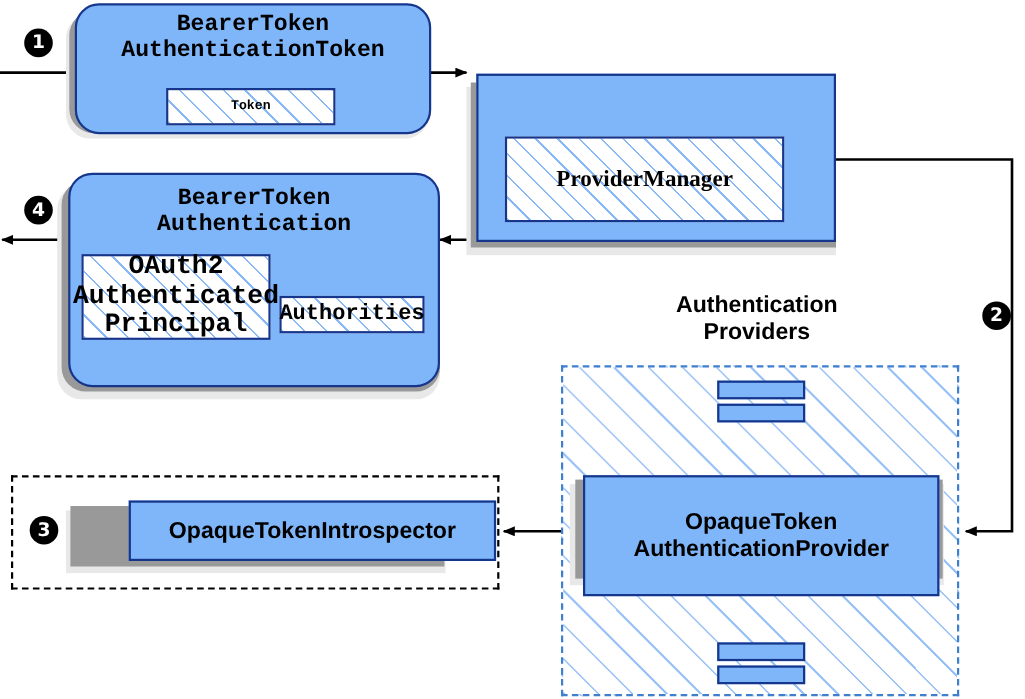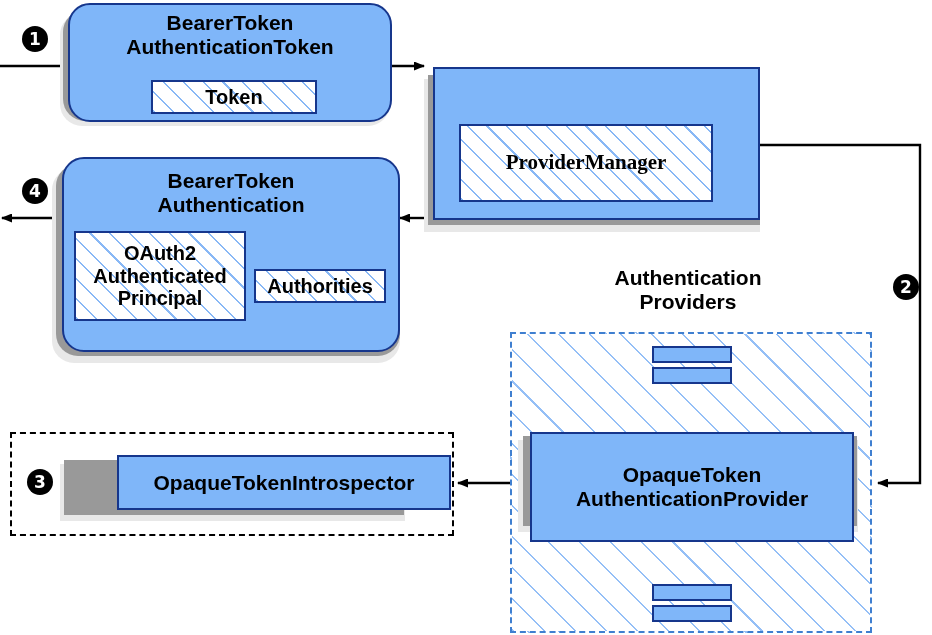--- a/index.html
+++ b/index.html
@@ -35,21 +35,21 @@
     position: absolute;
     background: #7fb6f9;
     border: 2px solid #16368c;
     box-sizing: border-box;
     display: flex;
     flex-direction: column;
     align-items: center;
     color: #000000;
     font-weight: bold;
   }
-  .blue-box.rounded { border-radius: 22px; }
+  .blue-box.rounded { border-radius: 22px; font-family: Liberation Mono, monospace; }
 
   .box-title {
     text-align: center;
     font-weight: bold;
     color: #000;
     line-height: 1.12;
     white-space: pre-line;
   }
 
   
@@ -217,37 +217,37 @@
     <div class="box-title" style="font-size:21px;">OpaqueTokenIntrospector</div>
   </div>
 
   <div class="marker" style="left:22px; top:26px;">1</div>
 
   <div class="shadow-light abs" style="left:60px; top:13px; width:330px; height:113px; border-radius:22px;"></div>
   <div class="shadow-dark abs" style="left:63px; top:10px; width:328px; height:111px; border-radius:22px;"></div>
   <div class="blue-box rounded" style="left:68px; top:3px; width:324px; height:119px; padding-top:6px;">
     <div class="box-title" style="font-size:21px;">BearerToken
 AuthenticationToken</div>
-    <div class="hatch-box" style="left:81px; top:75px; width:166px; height:34px; font-size:20px;">Token</div>
+    <div class="hatch-box" style="left:81px; top:75px; width:154px; height:34px; font-size:12px;">Token</div>
   </div>
 
   <div class="shadow-light abs" style="left:424px; top:79px; width:336px; height:153px;"></div>
   <div class="shadow-dark abs" style="left:428px; top:75px; width:332px; height:150px;"></div>
   <div class="blue-box" style="left:433px; top:67px; width:327px; height:153px; padding-top:10px;">
     <div class="hatch-box" style="left:24px; top:55px; width:254px; height:78px; font-size:21px;font-family:Liberation Serif, serif;">ProviderManager</div>
   </div>
 
   <div class="marker" style="left:893px; top:274px;">2</div>
 
   <div class="marker" style="left:22px; top:178px;">4</div>
 
   <div class="shadow-light abs" style="left:52px; top:168px; width:348px; height:195px; border-radius:22px;"></div>
   <div class="shadow-dark abs" style="left:56px; top:164px; width:344px; height:192px; border-radius:22px;"></div>
   <div class="blue-box rounded" style="left:62px; top:157px; width:338px; height:195px; padding-top:10px;">
     <div class="box-title" style="font-size:21px;">BearerToken
 Authentication</div>
-    <div class="hatch-box" style="left:10px; top:72px; width:172px; height:90px; font-size:20px;">OAuth2
+    <div class="hatch-box" style="left:10px; top:72px; width:172px; height:78px; font-size:24px;">OAuth2
 Authenticated
 Principal</div>
     <div class="hatch-box" style="left:190px; top:110px; width:132px; height:34px; font-size:20px;">Authorities</div>
   </div>
 
 </div>
 
 </body></html>

